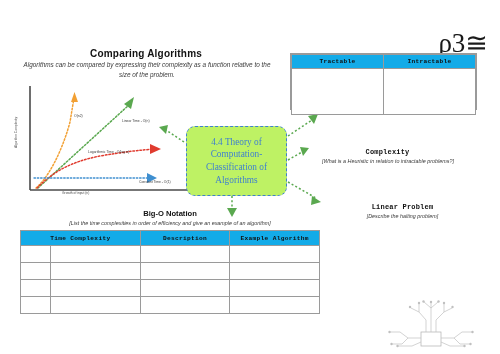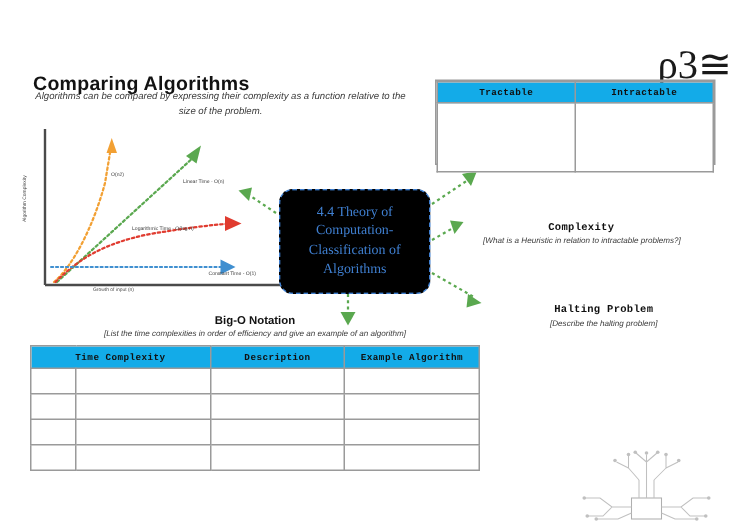--- a/index.html
+++ b/index.html
@@ -17,21 +17,21 @@
     position:absolute;right:12px;top:14px;
     font-family:"Liberation Serif",serif;
     font-size:27px;line-height:1;color:#1a1a1a;
     letter-spacing:0px;
     margin-top:16px;
   }
 
   
   .cmp-title{
     position:absolute;left:22px;top:48px;width:248px;
-    font-size:13px;font-weight:bold;color:#121212;
+    text-align:center;font-size:10px;font-weight:bold;color:#121212;
     letter-spacing:.2px;
   }
   .cmp-sub{
     position:absolute;left:22px;top:60px;width:250px;
     text-align:center;font-size:6.4px;font-style:italic;color:#3a3a3a;
     line-height:1.5;
   }
 
   
   .chart{position:absolute;left:8px;top:82px;width:200px;height:125px;}
@@ -48,21 +48,21 @@
   }
   .lbl-quad{left:74px;top:114px;}
   .lbl-lin{left:122px;top:119px;}
   .lbl-log{left:88px;top:150px;}
   .lbl-const{left:139px;top:180px;}
 
   
   .callout{
     position:absolute;left:186px;top:126px;width:99px;height:68px;
     border:1.3px dashed #3f7fd0;border-radius:9px;
-    background:#000000;
+    background:#bef264;
     display:flex;align-items:center;justify-content:center;
   }
   .callout span{
     font-family:"Liberation Serif",serif;
     font-size:9.3px;line-height:1.35;color:#3f7fd0;text-align:center;
     display:block;padding:0 6px;
   }
 
   
   .tt{
@@ -197,21 +197,21 @@
           <td></td>
           <td></td>
         </tr>
       </tbody>
     </table>
   </div>
 
   <div class="sec-h heur-h">Complexity</div>
   <div class="sec-p heur-p">[What is a Heuristic in relation to intractable problems?]</div>
 
-  <div class="sec-h halt-h">Halting Problem</div>
+  <div class="sec-h halt-h">Linear Problem</div>
   <div class="sec-p halt-p">[Describe the halting problem]</div>
 
   <div class="bo-title">Big-O Notation</div>
   <div class="bo-sub">[List the time complexities in order of efficiency and give an example of an algorithm]</div>
 
   <div class="bo">
     <table>
       <colgroup>
         <col class="c-spacer">
           <col>

